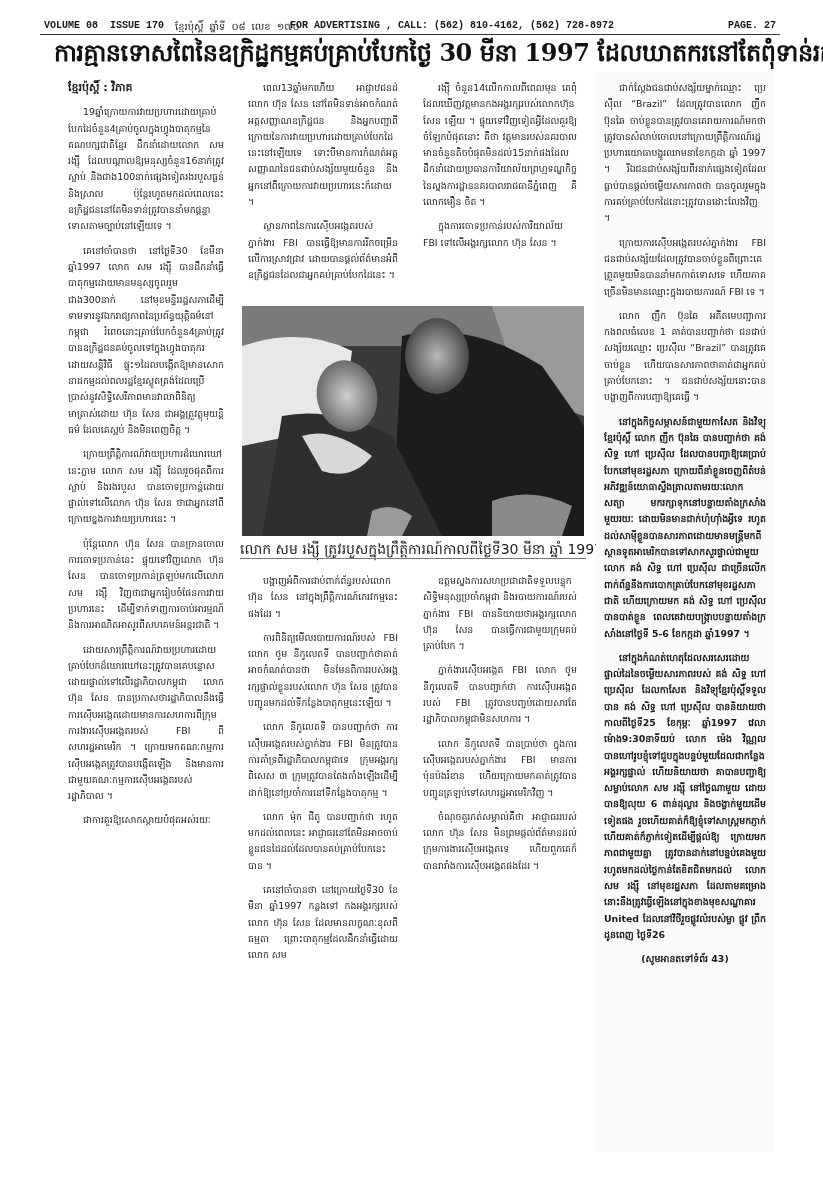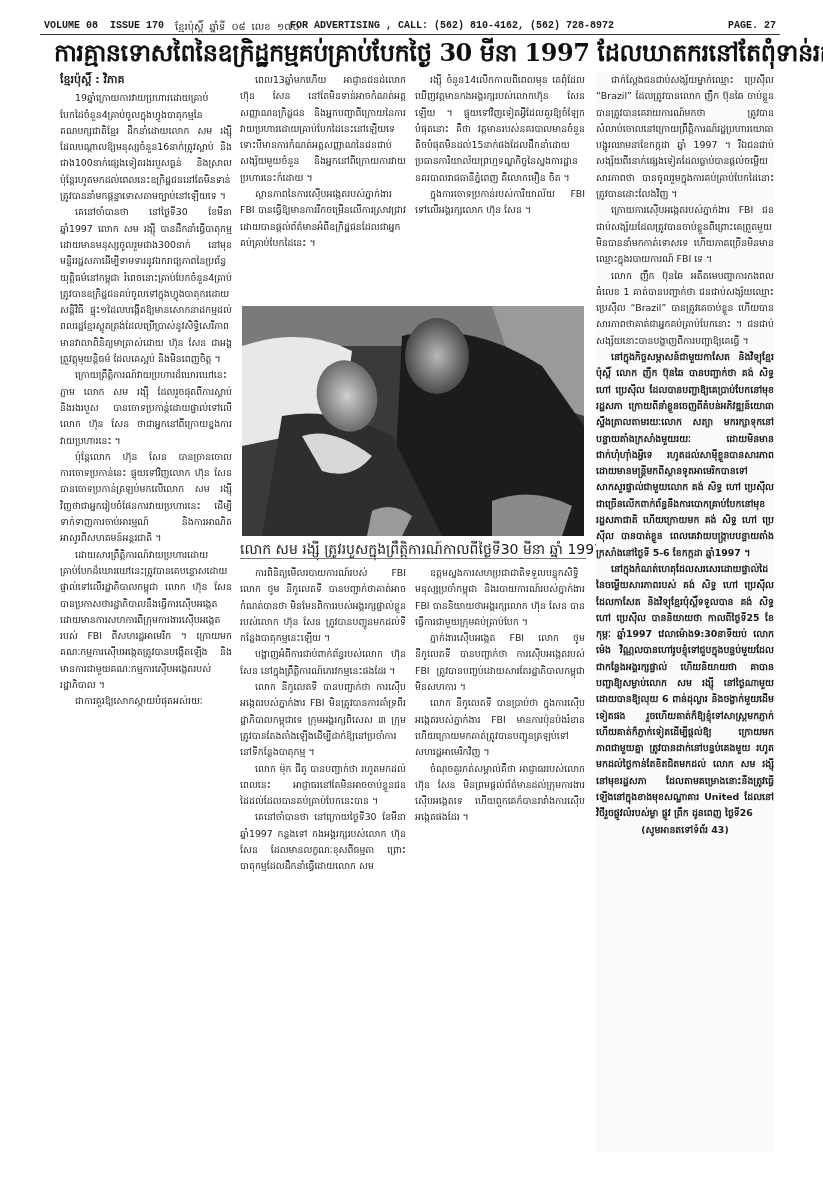--- a/index.html
+++ b/index.html
@@ -9,21 +9,21 @@
             border-bottom:1.5px solid #333; font-family:Liberation Mono, monospace;
             font-weight:bold; font-size:10px; }
   .header span { position:absolute; top:2px; white-space:nowrap; }
   .h-vol { left:4px; } .h-issue { left:70px; } .h-khmer { left:135px; font-weight:normal; }
   .h-ad { left:250px; } .h-page { right:4px; }
   .headline { position:absolute; left:54px; top:38px; width:716px; text-align:center;
               font-family:"DejaVu Serif", serif; font-weight:bold; font-size:24px;
               color:#111; white-space:nowrap; letter-spacing:-0.5px; }
   .col { position:absolute; top:72px; font-size:9.4px; line-height:16.3px;
          text-align:justify; overflow:hidden; }
-  .col p { margin:0; text-indent:1.6em; }
+  .col p { margin:8px; text-indent:1.6em; }
   .col p.nobreak { text-indent:0; }
   .c1 { left:60px; width:172px; height:1080px; }
   .c2 { left:240px; width:166px; height:228px; }
   .c3 { left:415px; width:170px; height:228px; }
   .c2b { left:240px; top:565px; width:166px; height:580px; }
   .c3b { left:415px; top:565px; width:170px; height:580px; }
   .c4 { left:596px; width:178px; height:1080px; background:#fafafa; }
   .byline { font-weight:bold; font-size:11px; text-indent:0 !important; margin-bottom:2px !important; }
   .bold { font-weight:bold; }
   .contline { text-align:center; font-weight:bold; text-indent:0 !important; }
@@ -54,21 +54,21 @@
       <p>គេនៅចាំបានថា នៅថ្ងៃទី30 ខែមីនា ឆ្នាំ1997 លោក សម រង្ស៊ី បានដឹកនាំធ្វើបាតុកម្មដោយមានមនុស្សចូលរួមជាង300នាក់ នៅមុខមន្ទីររដ្ឋសភាដើម្បីទាមទារនូវឯករាជ្យភាពនៃប្រព័ន្ធយុត្តិធម៌នៅកម្ពុជា រំពេចនោះគ្រាប់បែកចំនួន4គ្រាប់ត្រូវបានឧក្រិដ្ឋជនគប់ចូលទៅក្នុងហ្វូងបាតុករដោយសន្តិវិធី ផ្ទុះ១ដៃលបង្កើតឱ្យមានសោកនាដកម្មដល់ពលរដ្ឋខ្មែរស្លូតត្រង់ដែលប្រើប្រាស់នូវសិទ្ធិសេរីភាពមានវាលាពិនិត្យមាត្រាស់ដោយ ហ៊ុន សែន ជាអង្គត្រួវត្តុមុយន្តិធម៌ ដែលគេស្អប់ និងមិនពេញចិត្ត ។</p>
       <p>ក្រោយព្រឹត្តិការណ៍វាយប្រហារដ៏ឃោរឃៅនេះភ្លាម លោក សម រង្ស៊ី ដែលរួចផុតពីការស្លាប់ និងរងរបួស បានចោទប្រកាន្ត់ដោយផ្ទាល់ទៅលើលោក ហ៊ុន សែន ថាជាអ្នកនៅពីក្រោយខ្នងការវាយប្រហារនេះ ។</p>
       <p>ប៉ុន្តែលោក ហ៊ុន សែន បានច្រានចោលការចោទប្រកាន់នេះ ផ្ទុយទៅវិញលោក ហ៊ុន សែន បានចោទប្រកាន់ត្រឡប់មកលើលោក សម រង្ស៊ី វិញថាជាអ្នករៀបចំផែនការវាយប្រហារនេះ ដើម្បីទាក់ទាញការចាប់អារម្មណ៍ និងការអាណិតអាសូរពីសហគមន៍អន្តរជាតិ ។</p>
       <p>ដោយសារព្រឹត្តិការណ៍វាយប្រហារដោយគ្រាប់បែកដ៏ឃោរឃៅនេះត្រូវបានគេបន្ទោសដោយផ្ទាល់ទៅលើរដ្ឋាភិបាលកម្ពុជា លោក ហ៊ុន សែន បានប្រកាសថារដ្ឋាភិបាលនឹងធ្វើការស៊ើបអង្កេតដោយមានការសហការពីក្រុមការងារស៊ើបអង្កេតរបស់ FBI ពីសហរដ្ឋអាមេរិក ។ ក្រោយមកគណៈកម្មការស៊ើបអង្កេតត្រូវបានបង្កើតឡើង និងមានការជាមួយគណៈកម្មការស៊ើបអង្កេតរបស់រដ្ឋាភិបាល ។</p>
       <p>ជាការគួរឱ្យសោកស្តាយបំផុតអស់រយៈ</p>
     </div>
 </div>
 
 <div class="col c2">
   <div>
-      <p>ពេល13ឆ្នាំមកហើយ អាជ្ញានជនដ់លោក ហ៊ុន សែន នៅតែមិនទាន់អាចកំណត់អត្តសញ្ញាណឧក្រិដ្ឋជន និងអ្នកបញ្ជាពីក្រោយនៃការវាយប្រហារដោយគ្រាប់បែកដៃនេះនៅឡើយទេ ទោះបីមានការកំណត់អត្តសញ្ញាណនៃជនជាប់សង្ស័យមួយចំនួន និងអ្នកនៅពីក្រោយការវាយប្រហារនេះក៏ដោយ ។</p>
+      <p>ពេល13ឆ្នាំមកហើយ អាជ្ញាឋជនដ់លោក ហ៊ុន សែន នៅតែមិនទាន់អាចកំណត់អត្តសញ្ញាណឧក្រិដ្ឋជន និងអ្នកបញ្ជាពីក្រោយនៃការវាយប្រហារដោយគ្រាប់បែកដៃនេះនៅឡើយទេ ទោះបីមានការកំណត់អត្តសញ្ញាណនៃជនជាប់សង្ស័យមួយចំនួន និងអ្នកនៅពីក្រោយការវាយប្រហារនេះក៏ដោយ ។</p>
       <p>ស្ថានភាពនៃការស៊ើបអង្កេតរបស់ភ្នាក់ងារ FBI បានធ្វើឱ្យមានការរីកចម្រើនលើការស្រាវជ្រាវ ដោយបានផ្តល់ព័ត៌មានអំពីឧក្រិដ្ឋជនដែលជាអ្នកគប់គ្រាប់បែកដៃនេះ ។</p>
     </div>
 </div>
 
 <div class="col c3">
   <div>
       <p>រង្ស៊ី ចំនួន14លើកកាលពីពេលមុន គេពុំដែលឃើញវត្តមានកងអង្គរក្សរបស់លោកហ៊ុន សែន ឡើយ ។ ផ្ទុយទៅវិញទៀតអ្វីដែលគួរឱ្យចំឡែកបំផុតនោះ គឺថា វត្តមានរបស់នគរបាលមានចំនួនតិចបំផុតមិនដល់15នាក់ផងដែលដឹកនាំដោយប្រធានការិយាល័យព្រហ្មទណ្ឌកិច្ចនៃស្នងការដ្ឋាននគរបាលរាជធានីភ្នំពេញ គឺលោកមឿន ចិត ។</p>
       <p>ក្នុងការចោទប្រកាន់របស់ការិយាល័យ FBI ទៅលើអង្គរក្សលោក ហ៊ុន សែន ។</p>
     </div>
 </div>
@@ -97,22 +97,22 @@
     <path d="M250 195 Q290 180 330 200 L320 230 L250 230 Z" fill="#8a8a8a"></path>
     <path d="M130 205 Q150 195 170 210 L160 230 L125 230 Z" fill="#9a9a9a"></path>
   </svg>
 </div>
 
 <div class="caption">លោក សម រង្ស៊ី ត្រូវរបួសក្នុងព្រឹត្តិការណ៍កាលពីថ្ងៃទី30 មីនា ឆ្នាំ 1997</div>
 <div class="rule"></div>
 
 <div class="col c2b">
   <div>
+      <p>បង្ហាញអំពីការជាប់ពាក់ព័ន្ធរបស់លោក ហ៊ុន សែន នៅក្នុងព្រឹត្តិការណ៍ភេរវកម្មនេះផងដែរ ។</p>
       <p>ការពិនិត្យមើលរបាយការណ៍របស់ FBI លោក ថូម នីកូលេតទី បានបញ្ជាក់ថាគាត់អាចកំណត់បានថា មិនមែនពិការរបស់អង្គរក្សផ្ទាល់ខ្លួនរបស់លោក ហ៊ុន សែន ត្រូវបានបញ្ជូនមកដល់ទីកន្លែងបាតុកម្មនេះឡើយ ។</p>
-      <p>បង្ហាញអំពីការជាប់ពាក់ព័ន្ធរបស់លោក ហ៊ុន សែន នៅក្នុងព្រឹត្តិការណ៍ភេរវកម្មនេះផងដែរ ។</p>
       <p>លោក នីកូលេតទី បានបញ្ជាក់ថា ការស៊ើបអង្កេតរបស់ភ្នាក់ងារ FBI មិនត្រូវបានការគាំទ្រពីរដ្ឋាភិបាលកម្ពុជាទេ ក្រុមអង្គរក្សពិសេស ៣ ក្រុមត្រូវបានតែងតាំងឡើងដើម្បីដាក់ឱ្យនៅប្រចាំការនៅទីកន្លែងបាតុកម្ម ។</p>
       <p>លោក ម៉ុក ជីតូ បានបញ្ជាក់ថា រហូតមកដល់ពេលនេះ អាជ្ញាធរនៅតែមិនអាចចាប់ខ្លួនជនដៃដល់ដែលបានគប់គ្រាប់បែកនេះបាន ។</p>
       <p>គេនៅចាំបានថា នៅក្រោយថ្ងៃទី30 ខែមីនា ឆ្នាំ1997 កន្លងទៅ កងអង្គរក្សរបស់លោក ហ៊ុន សែន ដែលមានលក្ខណៈខុសពីធម្មតា ព្រោះបាតុកម្មដែលដឹកនាំធ្វើដោយលោក សម</p>
     </div>
 </div>
 
 <div class="col c3b">
   <div>
       <p>ឧត្តមស្នងការសហប្រជាជាតិទទួលបន្ទុកសិទ្ធិមនុស្សប្រចាំកម្ពុជា និងរបាយការណ៍របស់ភ្នាក់ងារ FBI បាននិយាយថាអង្គរក្សលោក ហ៊ុន សែន បានធ្វើការជាមួយក្រុមគប់គ្រាប់បែក ។</p>
       <p>ភ្នាក់ងារស៊ើបអង្កេត FBI លោក ថូម នីកូលេតទី បានបញ្ជាក់ថា ការស៊ើបអង្កេតរបស់ FBI ត្រូវបានបញ្ចប់ដោយសារតែរដ្ឋាភិបាលកម្ពុជាមិនសហការ ។</p>

